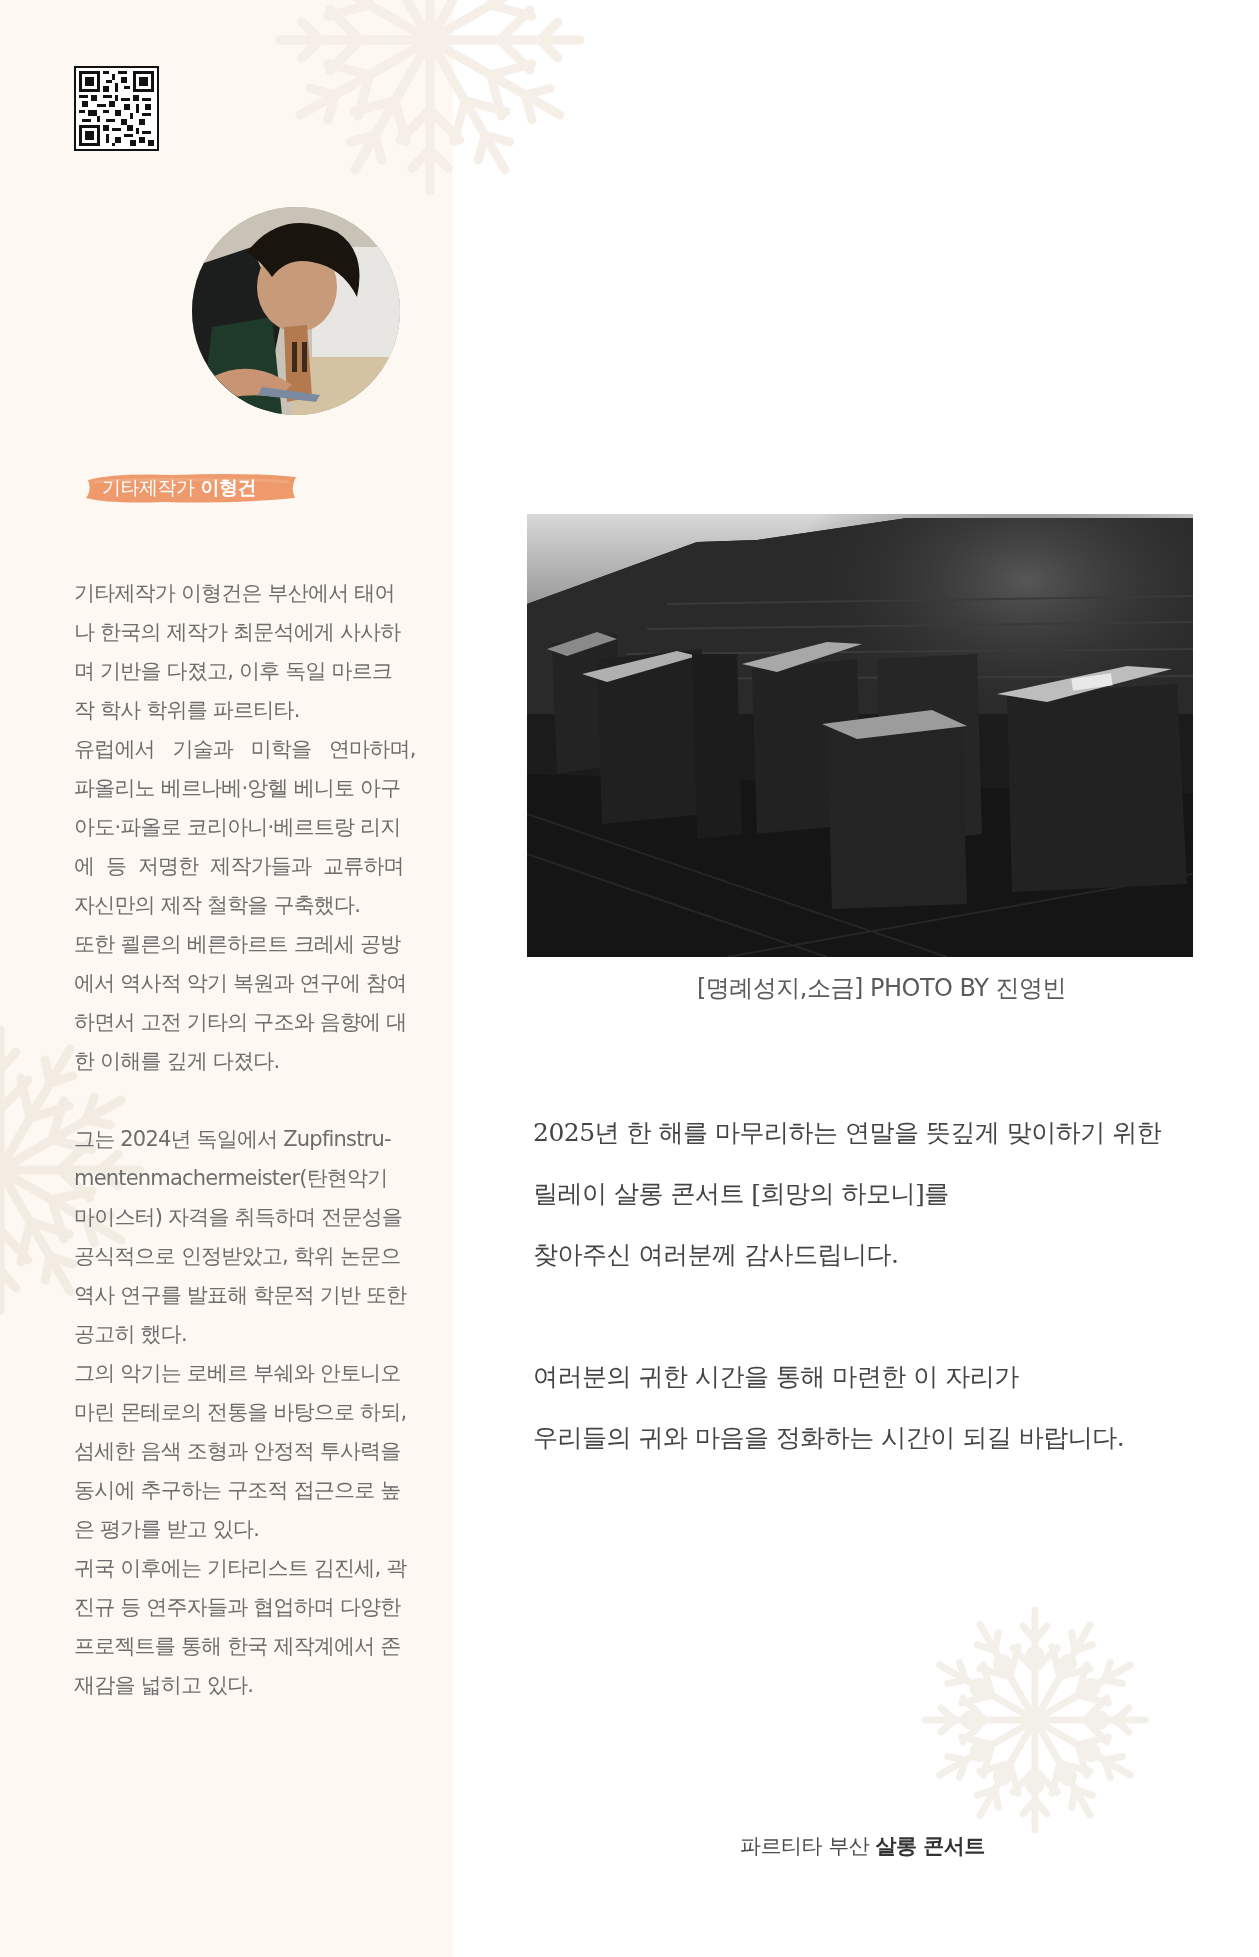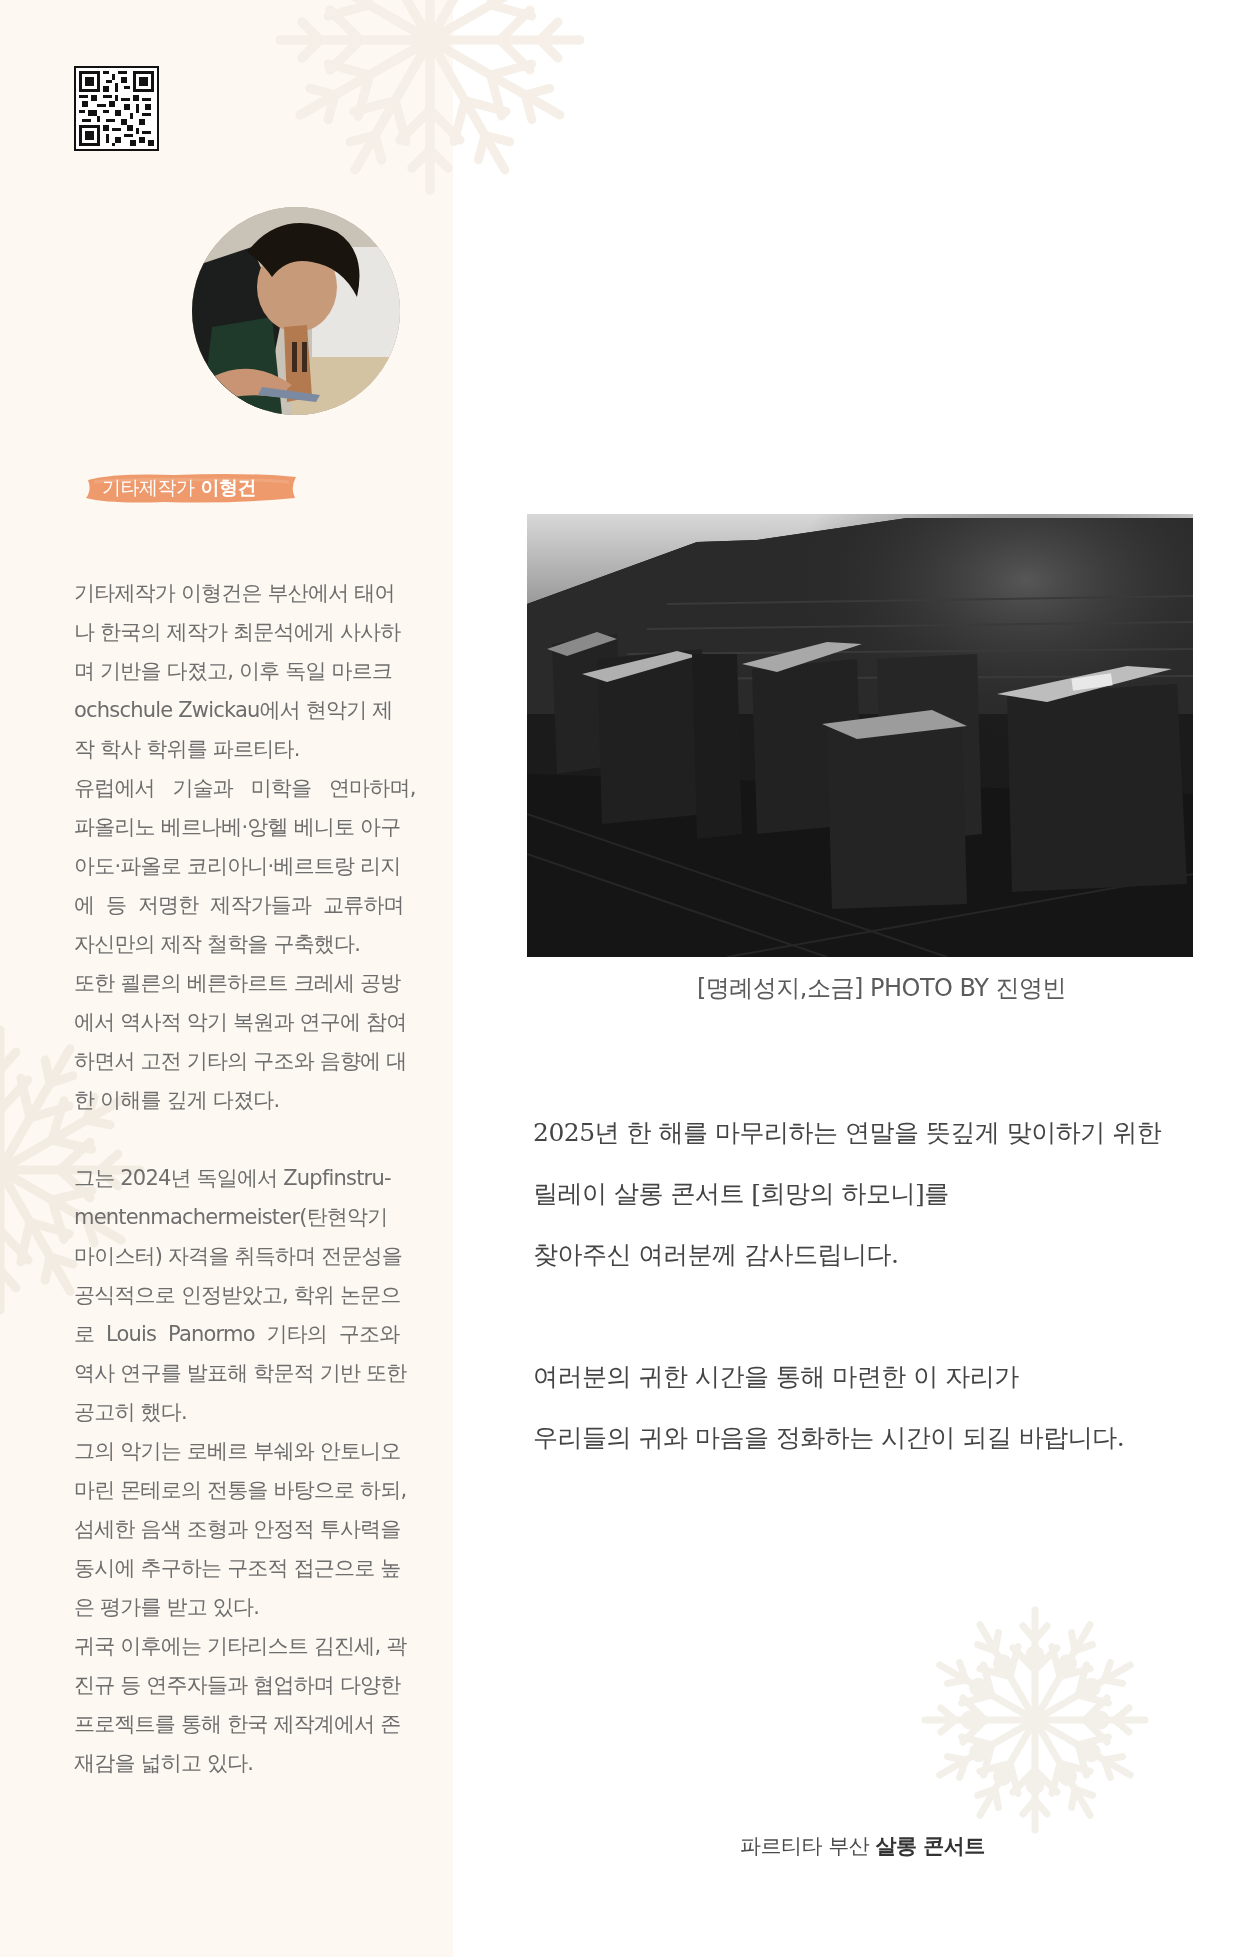--- a/index.html
+++ b/index.html
@@ -213,37 +213,35 @@
       <path d="M4 10 Q30 3 90 5 Q160 2 212 7 Q206 18 211 28 Q150 34 80 32 Q25 34 2 28 Q8 20 4 10 Z" fill="#ee9a6c"></path>
       <path d="M10 12 Q60 8 120 10 Q170 9 205 12" stroke="#f2ad85" stroke-width="3" fill="none" opacity="0.7"></path>
     </svg>
     <span class="label"><span>기타제작가</span><b>이형건</b></span>
   </div>
 
   <div class="bio">
     <p>기타제작가 이형건은 부산에서 태어</p>
     <p>나 한국의 제작가 최문석에게 사사하</p>
     <p>며 기반을 다졌고, 이후 독일 마르크</p>
-    <p>ochschule Zwickau에서 현악기 제</p>
     <p>작 학사 학위를 파르티타.</p>
     <p style="white-space:pre;">유럽에서   기술과   미학을   연마하며,</p>
     <p>파올리노 베르나베·앙헬 베니토 아구</p>
     <p>아도·파올로 코리아니·베르트랑 리지</p>
     <p style="white-space:pre;">에  등  저명한  제작가들과  교류하며</p>
     <p>자신만의 제작 철학을 구축했다.</p>
     <p>또한 쾰른의 베른하르트 크레세 공방</p>
     <p>에서 역사적 악기 복원과 연구에 참여</p>
     <p>하면서 고전 기타의 구조와 음향에 대</p>
     <p>한 이해를 깊게 다졌다.</p>
     <div class="gap"></div>
     <p>그는 2024년 독일에서 Zupfinstru-</p>
     <p>mentenmachermeister(탄현악기</p>
     <p>마이스터) 자격을 취득하며 전문성을</p>
     <p>공식적으로 인정받았고, 학위 논문으</p>
-    <p style="white-space:pre;">로  Louis  Panormo  기타의  구조와</p>
     <p>역사 연구를 발표해 학문적 기반 또한</p>
     <p>공고히 했다.</p>
     <p>그의 악기는 로베르 부쉐와 안토니오</p>
     <p>마린 몬테로의 전통을 바탕으로 하되,</p>
     <p>섬세한 음색 조형과 안정적 투사력을</p>
     <p>동시에 추구하는 구조적 접근으로 높</p>
     <p>은 평가를 받고 있다.</p>
     <p>귀국 이후에는 기타리스트 김진세, 곽</p>
     <p>진규 등 연주자들과 협업하며 다양한</p>
     <p>프로젝트를 통해 한국 제작계에서 존</p>

